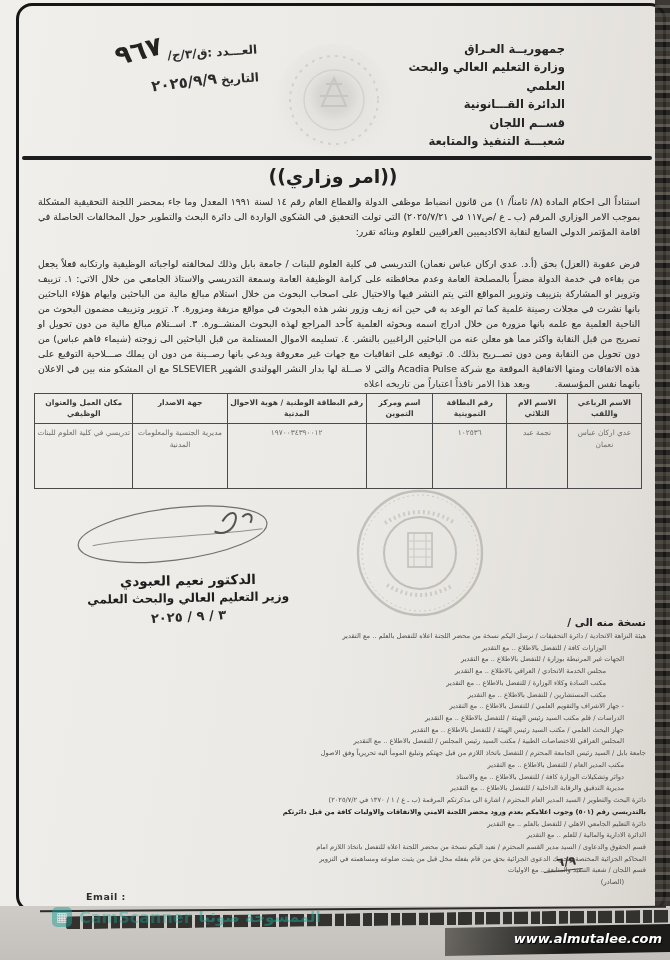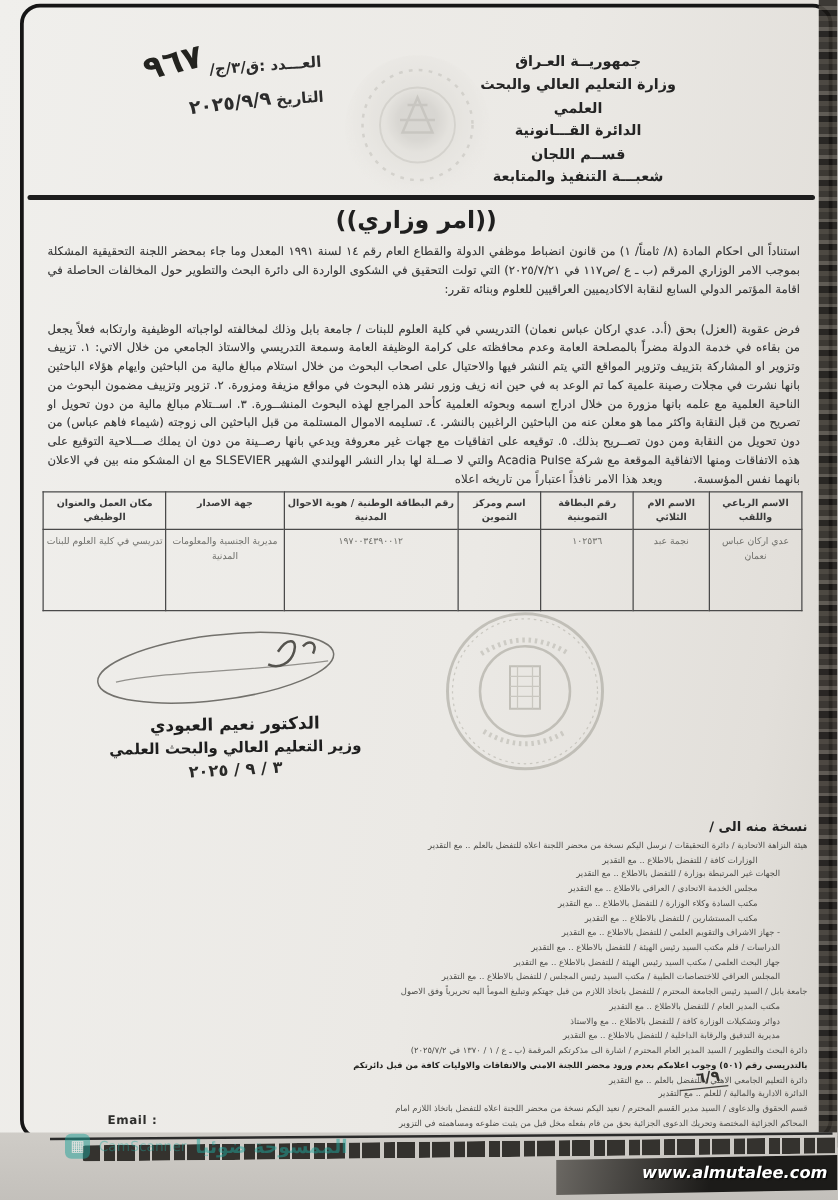--- a/index.html
+++ b/index.html
@@ -27,21 +27,21 @@
   .hdr-row{display:flex;align-items:center;justify-content:flex-start;gap:4px;color:#2c2c2c;}
   .hdr-label{font-weight:bold;font-size:12px;letter-spacing:.5px;}
   .hw{font-size:26px;font-weight:bold;color:#23231f;display:inline-block;transform:rotate(-10deg) translateY(-7px);letter-spacing:2px;}
   .hw-date{font-size:15px;font-weight:bold;display:inline-block;transform:rotate(-3deg);letter-spacing:1px;}
   .logo{
     position:absolute;left:276px;top:44px;width:116px;height:116px;border-radius:50%;
     background:radial-gradient(circle at 50% 45%, #c9c7c2 0 18%, #dedcd7 30%, #e9e7e3 60%, transparent 72%);
     opacity:.55;
   }
   .logo svg{position:absolute;inset:0;opacity:.5;}
-  .ministry{position:absolute;left:360px;top:40px;width:205px;text-align:center;direction:rtl;}
+  .ministry{position:absolute;left:360px;top:40px;width:205px;direction:rtl;}
   .ministry div{font-weight:bold;font-size:11.5px;color:#242424;line-height:1.6;}
   .hdr-rule{position:absolute;left:22px;right:18px;top:156px;height:4px;background:#1d1d1d;border-radius:2px;}
   
   .title{position:absolute;left:16px;right:20px;top:165px;text-align:center;font-size:19px;font-weight:bold;color:#1f1f1f;direction:rtl;}
   .para{position:absolute;direction:rtl;text-align:justify;color:#3b3b3b;font-size:9.3px;line-height:1.62;text-shadow:0 0 .5px #55555588;}
   .p1{left:38px;right:30px;top:194px;}
   .p2{left:38px;right:30px;top:256px;}
   .effective{position:absolute;right:140px;top:378px;direction:rtl;font-size:9.5px;color:#333;font-weight:500;}
   
   table.main{
@@ -51,40 +51,40 @@
   table.main th{font-size:7.6px;font-weight:bold;color:#3a3a3a;line-height:1.5;}
   table.main td{font-size:7.4px;color:#6d6d68;height:58px;line-height:1.7;filter:blur(.25px);}
   
   .sig{position:absolute;left:55px;top:492px;width:265px;text-align:center;direction:rtl;transform:rotate(-1deg);}
   .sig svg{display:block;margin:0 auto;}
   .sig-name{font-weight:bold;font-size:13.5px;color:#1e1e1e;margin-top:2px;}
   .sig-title{font-weight:bold;font-size:12px;color:#1e1e1e;margin-top:3px;}
   .sig-date{font-weight:bold;font-size:13px;color:#2a2a28;margin-top:4px;letter-spacing:2px;transform:rotate(-2deg);}
   .stamp{position:absolute;left:345px;top:483px;width:150px;height:145px;opacity:.5;}
   
-  .copies{position:absolute;right:24px;top:616px;width:335px;direction:rtl;text-align:right;margin-top:40px;}
+  .copies{position:absolute;right:24px;top:616px;width:335px;direction:rtl;text-align:right;}
   .copies-heading{font-weight:bold;font-size:10.5px;color:#222;margin-bottom:3px;}
   .cp{font-size:6.7px;color:#4c4c48;line-height:1.75;white-space:nowrap;filter:blur(.2px);}
   .i1{padding-right:22px;} .i2{padding-right:40px;}
   .b{font-weight:bold;color:#23231f;filter:none;}
   .hw-mark{position:absolute;right:88px;top:855px;font-size:12px;font-weight:bold;color:#33312d;transform:rotate(-6deg);border-bottom:1px solid #44423e;direction:rtl;padding:0 6px 1px 14px;}
   .email{position:absolute;left:86px;top:891px;font-size:9.5px;font-weight:bold;color:#2e2e2c;letter-spacing:.5px;}
   
   .scan-band{position:absolute;left:0;right:0;top:906px;height:54px;background:linear-gradient(#cfccc7,#c3c0bb);}
   .shadow-bar{
     position:absolute;left:66px;right:0;top:7px;height:13px;transform:skewY(-.6deg);
     background:#34322e;border-radius:2px;
     -webkit-mask-image:repeating-linear-gradient(90deg,#000 0 14px,transparent 14px 17px,#000 17px 26px,transparent 26px 28px);
             mask-image:repeating-linear-gradient(90deg,#000 0 14px,transparent 14px 17px,#000 17px 26px,transparent 26px 28px);
   }
   .thin-rule{position:absolute;left:40px;right:4px;top:2px;height:2px;background:#2b2b2b;transform:skewY(-.4deg);}
   .cam{position:absolute;left:52px;top:1px;display:flex;align-items:center;gap:7px;direction:ltr;opacity:.5;}
   .cam-icon{width:20px;height:20px;border-radius:5px;background:#22a39a;color:#fff;font-size:12px;display:flex;align-items:center;justify-content:center;}
   .cam-text{color:#1fa69c;font-weight:bold;font-size:15px;direction:rtl;letter-spacing:.5px;}
-  .cam-en{color:#1fa69c;font-size:11px;font-weight:normal;opacity:.8;}
+  .cam-en{color:#1fa69c;font-size:16px;font-weight:bold;opacity:.8;}
   .mutalee-bg{position:absolute;right:0;top:20px;width:225px;height:28px;background:linear-gradient(100deg,#6b6863,#1c1b19 55%);transform:skewY(-1deg);}
   .mutalee{position:absolute;right:8px;top:25px;color:#fff;font-weight:bold;font-style:italic;font-size:13px;text-shadow:1px 1px 1px #000;}
 </style>
 </head>
 <body>
 
 <div class="paper">
 
   <div class="hdr-left">
     <div class="hdr-row">

